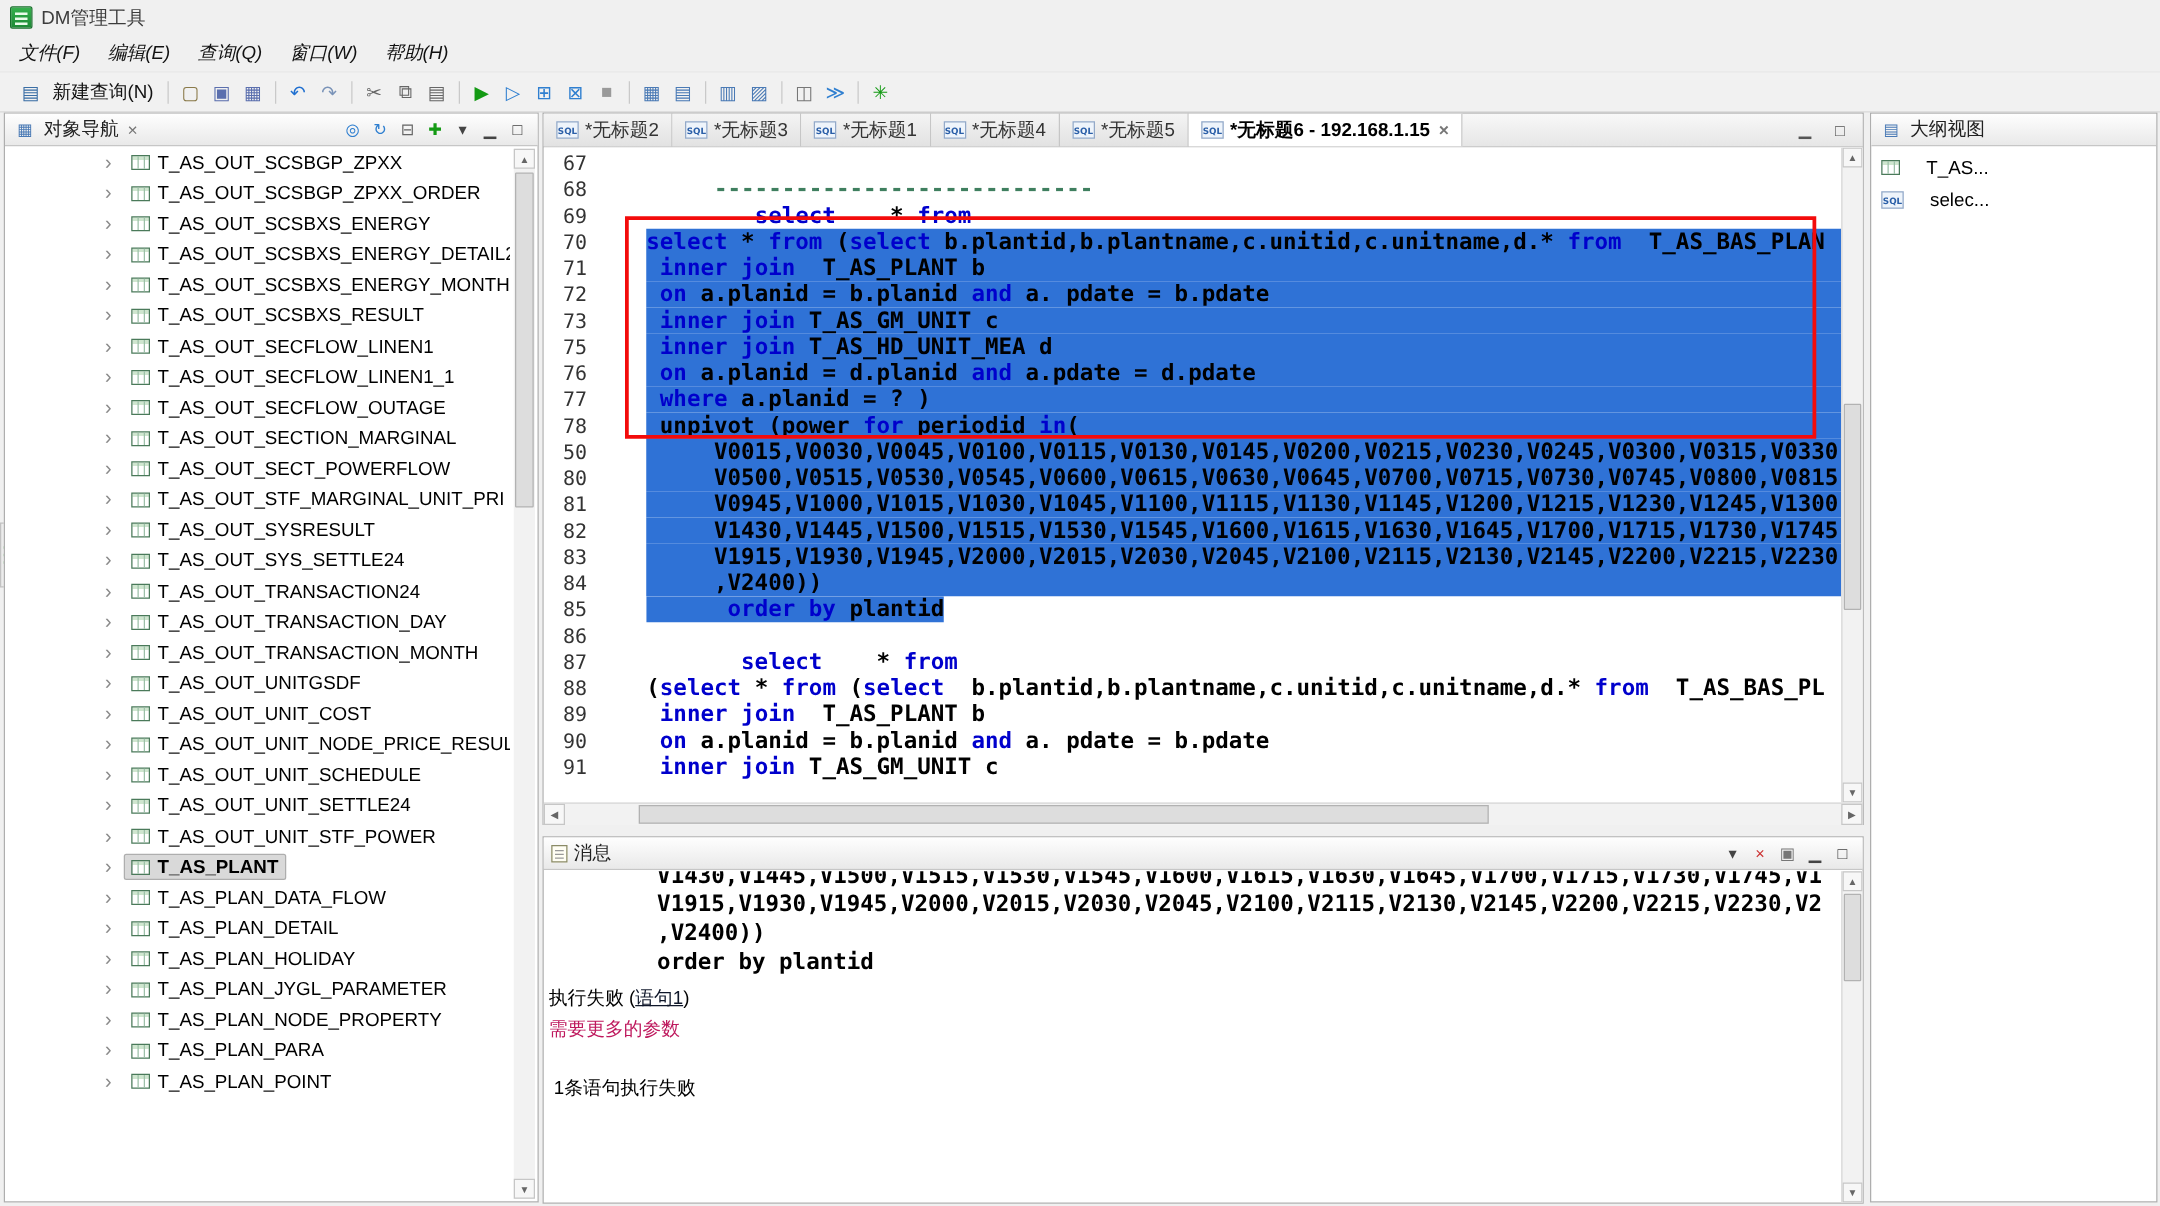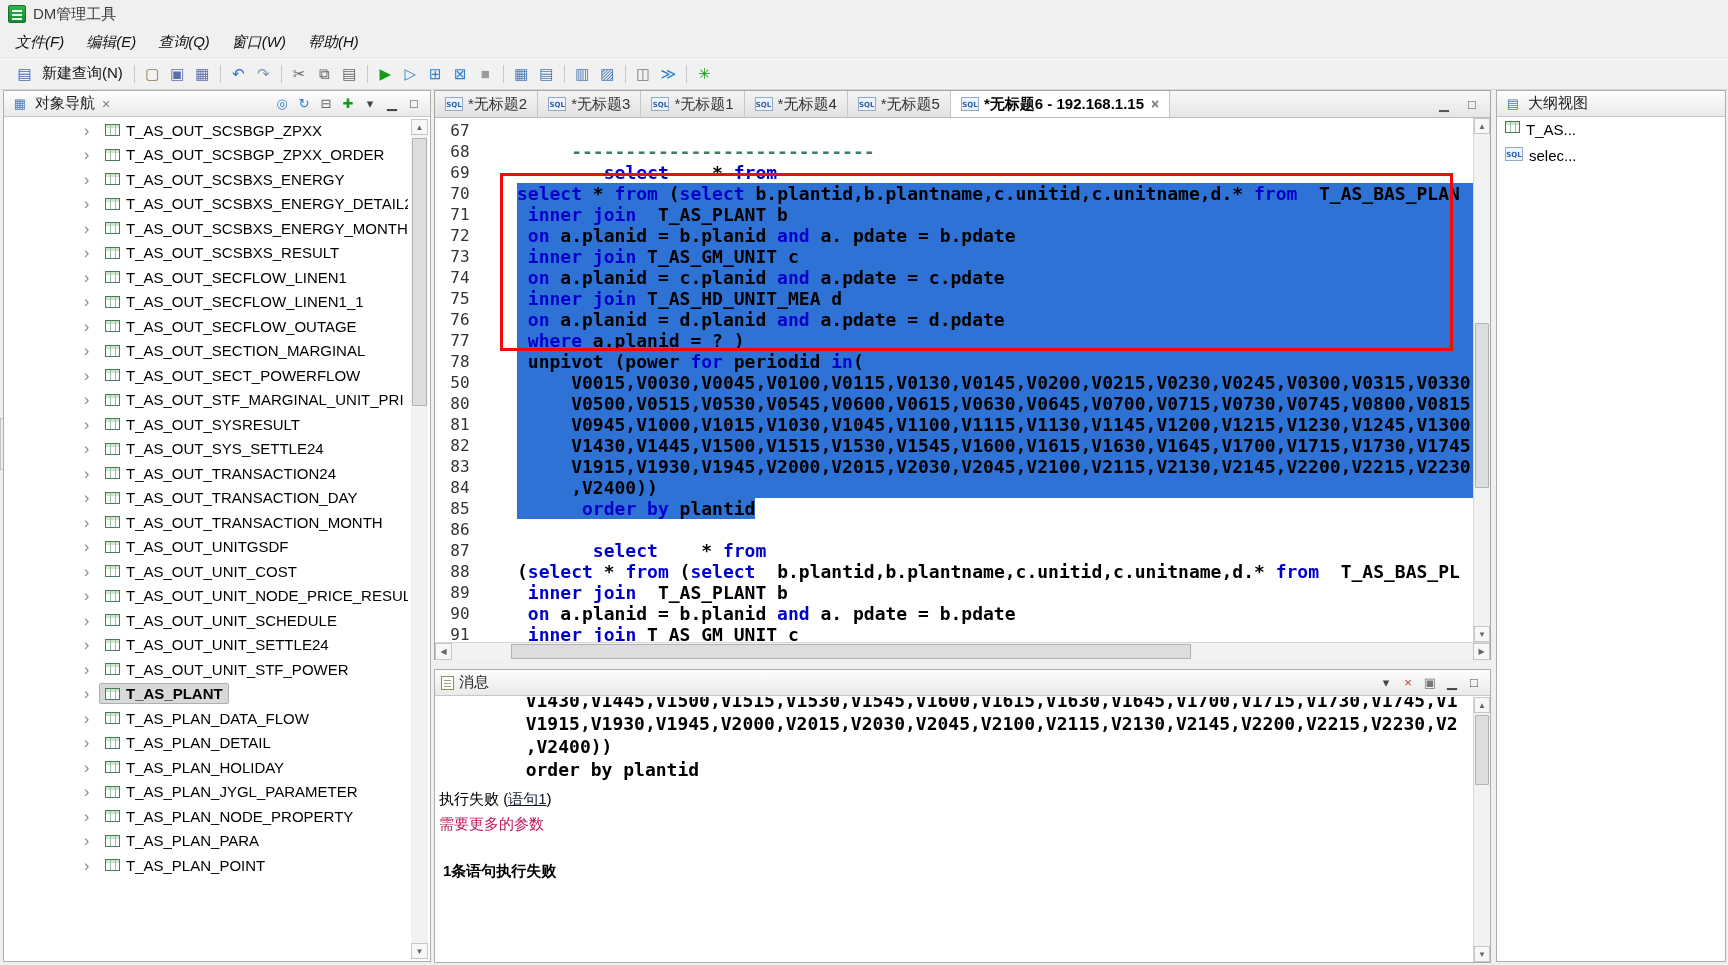--- a/index.html
+++ b/index.html
@@ -82,29 +82,29 @@
   
   .messages{left:0;right:0;top:579px;bottom:2px;}
   .msg-icon{width:13px;height:14px;border:1px solid #8a8a66;background:#fffef4;position:relative;flex:none;}
   .msg-icon::before{content:"";position:absolute;left:2px;right:2px;top:3px;height:1px;background:#999;box-shadow:0 3px 0 #999,0 6px 0 #999;}
   .msg-content{position:absolute;top:27px;left:4px;right:22px;bottom:0;overflow:hidden;}
   #msg-sql{margin-top:-8px;}
   .msg-line{font-family:"DejaVu Sans Mono",monospace;font-weight:bold;font-size:18px;line-height:23px;white-space:pre;color:#000;}
   .msg-status{font-size:15px;line-height:25px;color:#000;margin-top:5px;}
   .msg-link{color:#0f172a;text-decoration:underline;cursor:pointer;}
   .msg-error{font-size:15px;line-height:25px;color:#be185d;}
-  .msg-summary{font-size:15px;line-height:25px;color:#000;margin-top:22px;padding-left:4px;font-weight:bold;}
+  .msg-summary{font-size:15px;line-height:25px;color:#000;margin-top:22px;padding-left:4px;}
   .messages .vscroll{right:0;top:27px;bottom:0;}
   .messages .thumb{top:18px;height:70px;}
 
   
   .right{left:1496px;top:90px;width:230px;bottom:3px;overflow:hidden;}
   .right .hdr-label{max-width:62px;overflow:hidden;text-overflow:ellipsis;}
   .outline-items{position:absolute;top:30px;left:8px;right:0;}
-  .outline-item{display:flex;gap:6px;font-size:15px;height:26px;white-space:nowrap;color:#000;}
+  .outline-item{display:flex;align-items:center;gap:21px;font-size:15px;height:26px;white-space:nowrap;color:#000;}
 </style>
 </head>
 <body>
 
 <div id="app">
 
   <div class="titlebar">
     <span class="app-icon"></span>
     <span class="app-title">DM管理工具</span>
   </div>
@@ -437,21 +437,20 @@
         </div>
       <div class="editor">
         <div class="lines" id="lines">
             <div class="code-line"><span class="ln">67</span><span class="code-wrap"></span></div>
             <div class="code-line"><span class="ln">68</span><span class="code-wrap"><span class="cmt">     ----------------------------</span></span></div>
             <div class="code-line"><span class="ln">69</span><span class="code-wrap">        <span class="kw">select</span>    * <span class="kw">from</span></span></div>
             <div class="code-line"><span class="ln">70</span><span class="code-wrap sel-full"><span class="kw">select</span> * <span class="kw">from</span> (<span class="kw">select</span> b.plantid,b.plantname,c.unitid,c.unitname,d.* <span class="kw">from</span>  T_AS_BAS_PLAN</span></div>
             <div class="code-line"><span class="ln">71</span><span class="code-wrap sel-full"> <span class="kw">inner</span> <span class="kw">join</span>  T_AS_PLANT b</span></div>
             <div class="code-line"><span class="ln">72</span><span class="code-wrap sel-full"> <span class="kw">on</span> a.planid = b.planid <span class="kw">and</span> a. pdate = b.pdate</span></div>
             <div class="code-line"><span class="ln">73</span><span class="code-wrap sel-full"> <span class="kw">inner</span> <span class="kw">join</span> T_AS_GM_UNIT c</span></div>
-            <div class="code-line"><span class="ln">74</span><span class="code-wrap sel-full"> <span class="kw">on</span> a.planid = c.planid <span class="kw">and</span> a.pdate = c.pdate</span></div>
             <div class="code-line"><span class="ln">75</span><span class="code-wrap sel-full"> <span class="kw">inner</span> <span class="kw">join</span> T_AS_HD_UNIT_MEA d</span></div>
             <div class="code-line"><span class="ln">76</span><span class="code-wrap sel-full"> <span class="kw">on</span> a.planid = d.planid <span class="kw">and</span> a.pdate = d.pdate</span></div>
             <div class="code-line"><span class="ln">77</span><span class="code-wrap sel-full"> <span class="kw">where</span> a.planid = ? )</span></div>
             <div class="code-line"><span class="ln">78</span><span class="code-wrap sel-full"> unpivot (power <span class="kw">for</span> periodid <span class="kw">in</span>(</span></div>
             <div class="code-line"><span class="ln">50</span><span class="code-wrap sel-full">     V0015,V0030,V0045,V0100,V0115,V0130,V0145,V0200,V0215,V0230,V0245,V0300,V0315,V0330</span></div>
             <div class="code-line"><span class="ln">80</span><span class="code-wrap sel-full">     V0500,V0515,V0530,V0545,V0600,V0615,V0630,V0645,V0700,V0715,V0730,V0745,V0800,V0815</span></div>
             <div class="code-line"><span class="ln">81</span><span class="code-wrap sel-full">     V0945,V1000,V1015,V1030,V1045,V1100,V1115,V1130,V1145,V1200,V1215,V1230,V1245,V1300</span></div>
             <div class="code-line"><span class="ln">82</span><span class="code-wrap sel-full">     V1430,V1445,V1500,V1515,V1530,V1545,V1600,V1615,V1630,V1645,V1700,V1715,V1730,V1745</span></div>
             <div class="code-line"><span class="ln">83</span><span class="code-wrap sel-full">     V1915,V1930,V1945,V2000,V2015,V2030,V2045,V2100,V2115,V2130,V2145,V2200,V2215,V2230</span></div>
             <div class="code-line"><span class="ln">84</span><span class="code-wrap sel-full">     ,V2400))</span></div>

